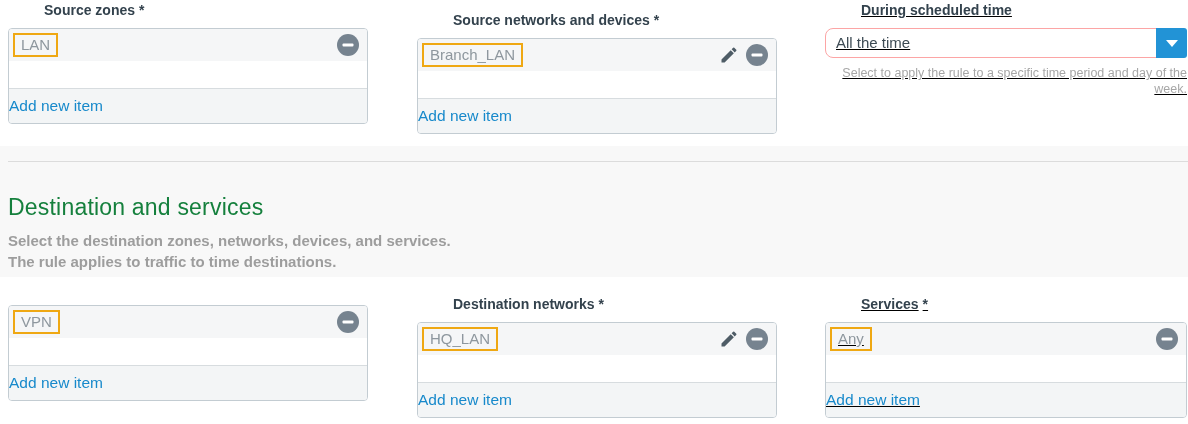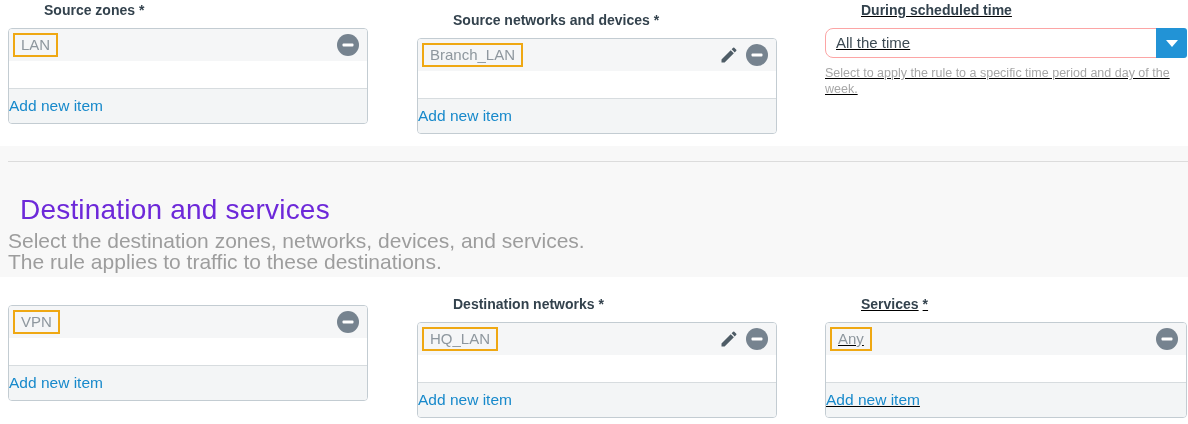--- a/index.html
+++ b/index.html
@@ -125,49 +125,50 @@
     width: 0; height: 0;
     border-left: 6px solid transparent;
     border-right: 6px solid transparent;
     border-top: 7px solid #ffffff;
   }
   .hint {
     margin-top: 7px;
     font-size: 12.5px;
     line-height: 16px;
     color: #a7a7a7;
-    text-align: left;
+    text-align: right;
   }
 
   
   .section-band {
     position: absolute;
     left: 0; top: 146px;
     width: 1188px; height: 131px;
     background: #f8f8f8;
   }
   .section-divider {
     position: absolute;
     left: 8px; right: 0; top: 15px;
     border-top: 1px solid #dcdcdc;
   }
   .section-title {
     position: absolute;
-    left: 20px; top: 48px;
-    font-size: 28px;
+    left: 8px; top: 48px;
+    font-size: 23px;
     font-weight: 400;
-    color: #6d28d9;
+    color: #15803d;
     letter-spacing: 0.2px;
   }
   .section-desc {
     position: absolute;
     left: 8px; top: 84px;
-    font-size: 21px;
+    font-size: 15px;
     line-height: 21px;
     color: #9d9d9d;
+    font-weight: bold;
   }
 </style>
 </head>
 <body>
 
 <div class="stage">
 
   <div class="field w-a" style="left:8px; top:2px;">
     <div class="field-label"><span>Source zones</span><span class="req">*</span></div>
     <div class="listbox">
@@ -210,21 +211,21 @@
       </span>
     </div>
     <div class="hint">Select to apply the rule to a specific time period and day of the week.</div>
   </div>
 
   <div class="section-band">
     <div class="section-divider"></div>
     <div class="section-title">Destination and services</div>
     <div class="section-desc">
       <div>Select the destination zones, networks, devices, and services.</div>
-      <div>The rule applies to traffic to these destinations.</div>
+      <div>The rule applies to traffic to time destinations.</div>
     </div>
   </div>
 
   <div class="field w-a" style="left:8px; top:296px;">
     <div class="listbox">
       <div class="item-row">
         <span class="tag">VPN</span>
         <span class="row-icons">
           <span class="minus"></span>
         </span>

